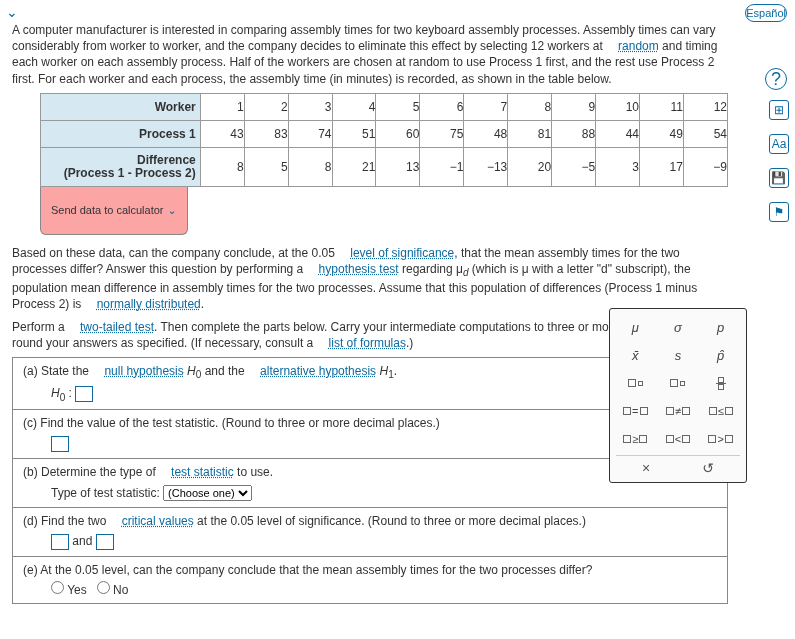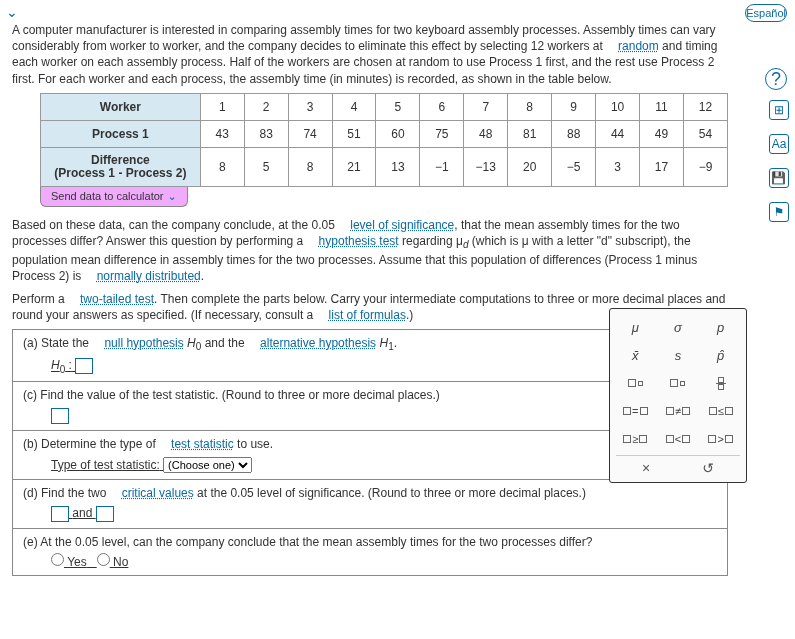--- a/index.html
+++ b/index.html
@@ -18,38 +18,38 @@
   .espanol {
     border:1px solid #0a6aa1; border-radius:12px; padding:2px 0;
     color:#0a6aa1; font-size:11px; cursor:pointer;
   }
   .content { padding: 0 12px 8px 12px; max-width: 740px; }
   .intro { line-height:1.35; margin-bottom:6px; }
   .link { color:#0a6aa1; text-decoration:underline dotted; cursor:pointer;margin-left:12px; }
 
   table.data { border-collapse:collapse; margin:6px 0 0 28px; }
   table.data th, table.data td {
-    border:1px solid #999; text-align:center; padding:6px 0;
+    border:1px solid #999; text-align:right; padding:6px 0;
     width:44px; font-weight:normal;
   }
   table.data th.rowhdr {
     background:#d6e9f2; color:#333; width:160px; font-weight:bold;
     padding:6px 4px;
   }
   .send-btn {
     margin:0 0 10px 28px; display:inline-block;
     border:1px solid #888; border-radius:0 0 6px 6px; border-top:none;
-    background:#f0abfc; padding:3px 10px; font-size:11px; cursor:pointer;
+    background:#fca5a5; padding:17px 10px; font-size:11px; cursor:pointer;
   }
   .send-btn .caret { color:#0a6aa1; margin-left:4px; }
 
   .subs { font-size:10px; vertical-align:sub; }
   .sym { font-style:italic; }
 
-  .parts { border:1px solid #888; margin-top:6px;text-decoration:underline; }
+  .parts { border:1px solid #888; margin-top:6px; }
   .parts .row { border-top:1px solid #888; padding:6px 10px; }
   .parts .row:first-child { border-top:none; }
   .lbl { display:inline-block; }
   .hyp-line { margin:6px 0 0 28px; }
   .box-input { display:inline-block; border:1px solid #0a6aa1; width:18px; height:16px; vertical-align:middle; }
   select.choose { font-size:11px; }
   .radio-line { margin:4px 0 0 28px; }
 
   
   .palette {

